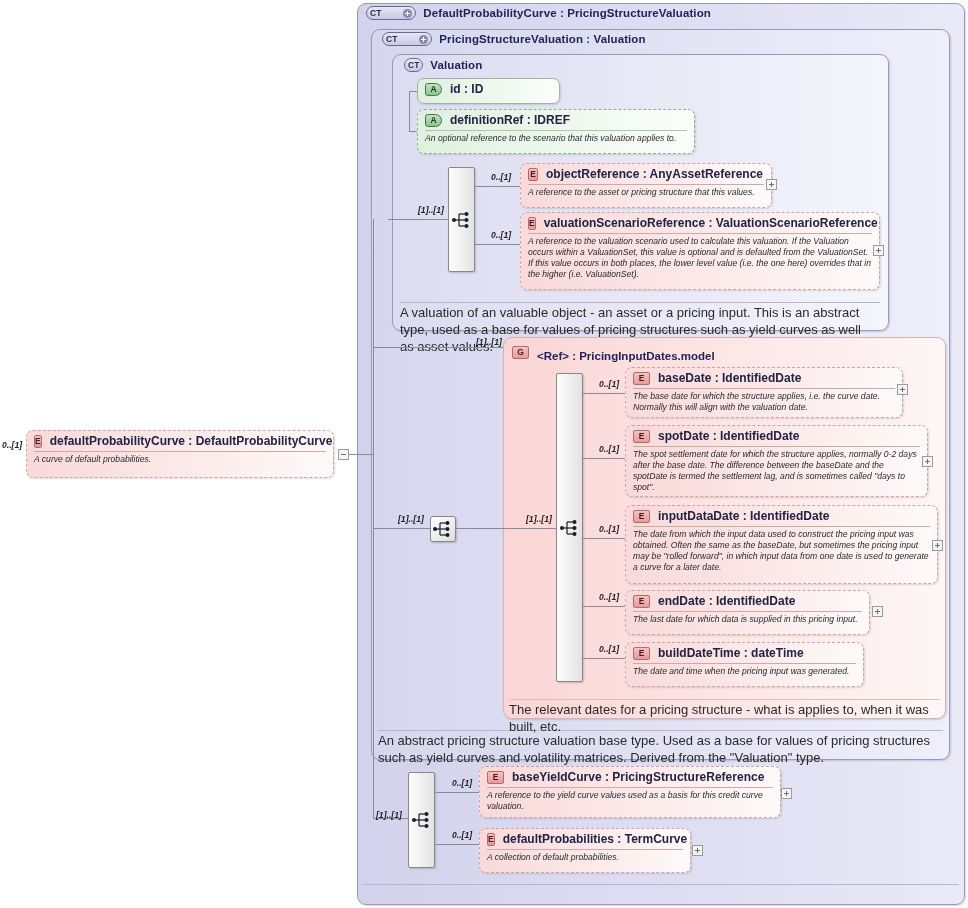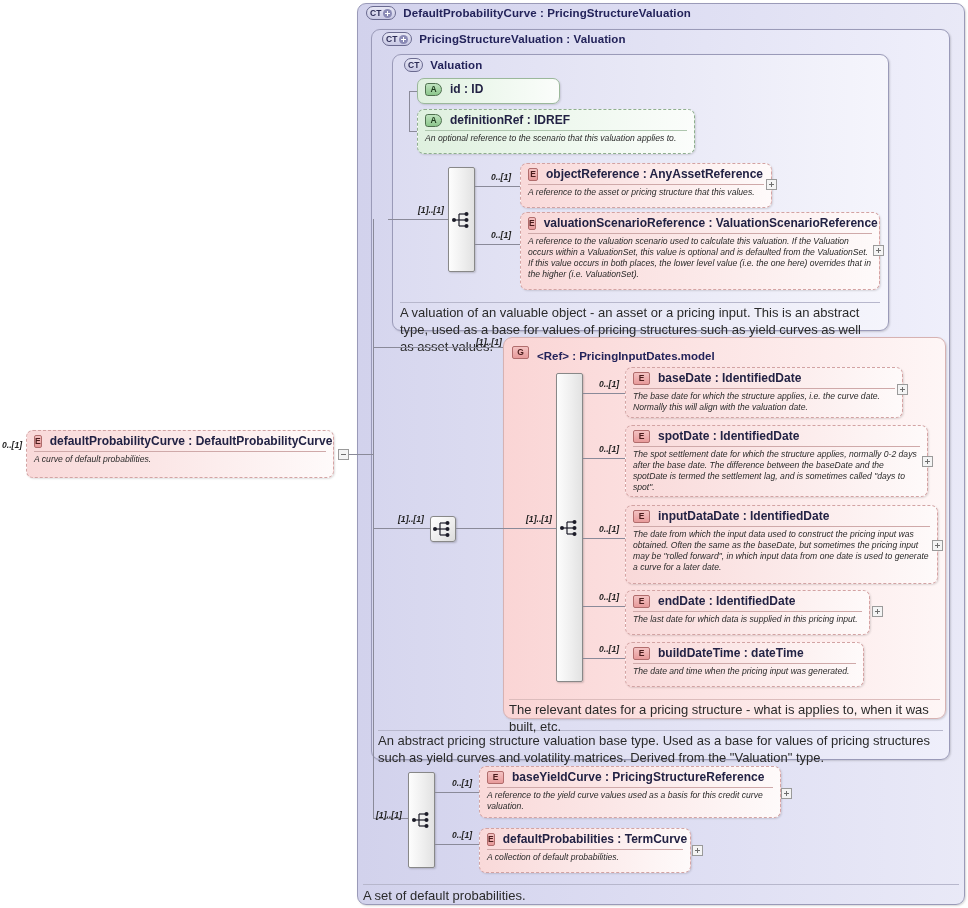--- a/index.html
+++ b/index.html
@@ -52,20 +52,21 @@
     align-items: center;
     height: 14px;
     padding: 0 3px;
     border: 1px solid #6a6a8f;
     border-radius: 7px;
     background: linear-gradient(to bottom, #e7e7f5, #c9c9e4);
     font-size: 8.5px;
     font-weight: bold;
     color: #2b2b55;
     line-height: 1;
+    gap: 20px;
   }
   .badge-ct .plusmark {
     display: inline-block;
     width: 9px; height: 9px;
     margin-left: 2px;
     border-radius: 50%;
     background: #8a8ab5;
     position: relative;
   }
   .badge-ct .plusmark::before,
@@ -246,21 +247,20 @@
 
   <div class="ct-box" style="left:357px; top:3px; width:608px; height:902px;"></div>
   <div class="ct-header" style="left:366px; top:6px;">
     <span class="badge-ct">
       <span>CT</span>
         <span class="plusmark"></span>
     </span>
     <span class="ct-title">DefaultProbabilityCurve  :  PricingStructureValuation</span>
   </div>
   <div class="box-rule" style="left:363px; top:884px; width:596px;"></div>
-  <div class="box-doc" style="left:363px; top:888px; width:590px;">A set of default probabilities.</div>
 
   <div class="ct-box lvl2" style="left:371px; top:29px; width:579px; height:731px;"></div>
   <div class="ct-header" style="left:382px; top:32px;">
     <span class="badge-ct">
       <span>CT</span>
         <span class="plusmark"></span>
     </span>
     <span class="ct-title">PricingStructureValuation  :  Valuation</span>
   </div>
   <div class="box-rule" style="left:378px; top:730px; width:565px;"></div>

